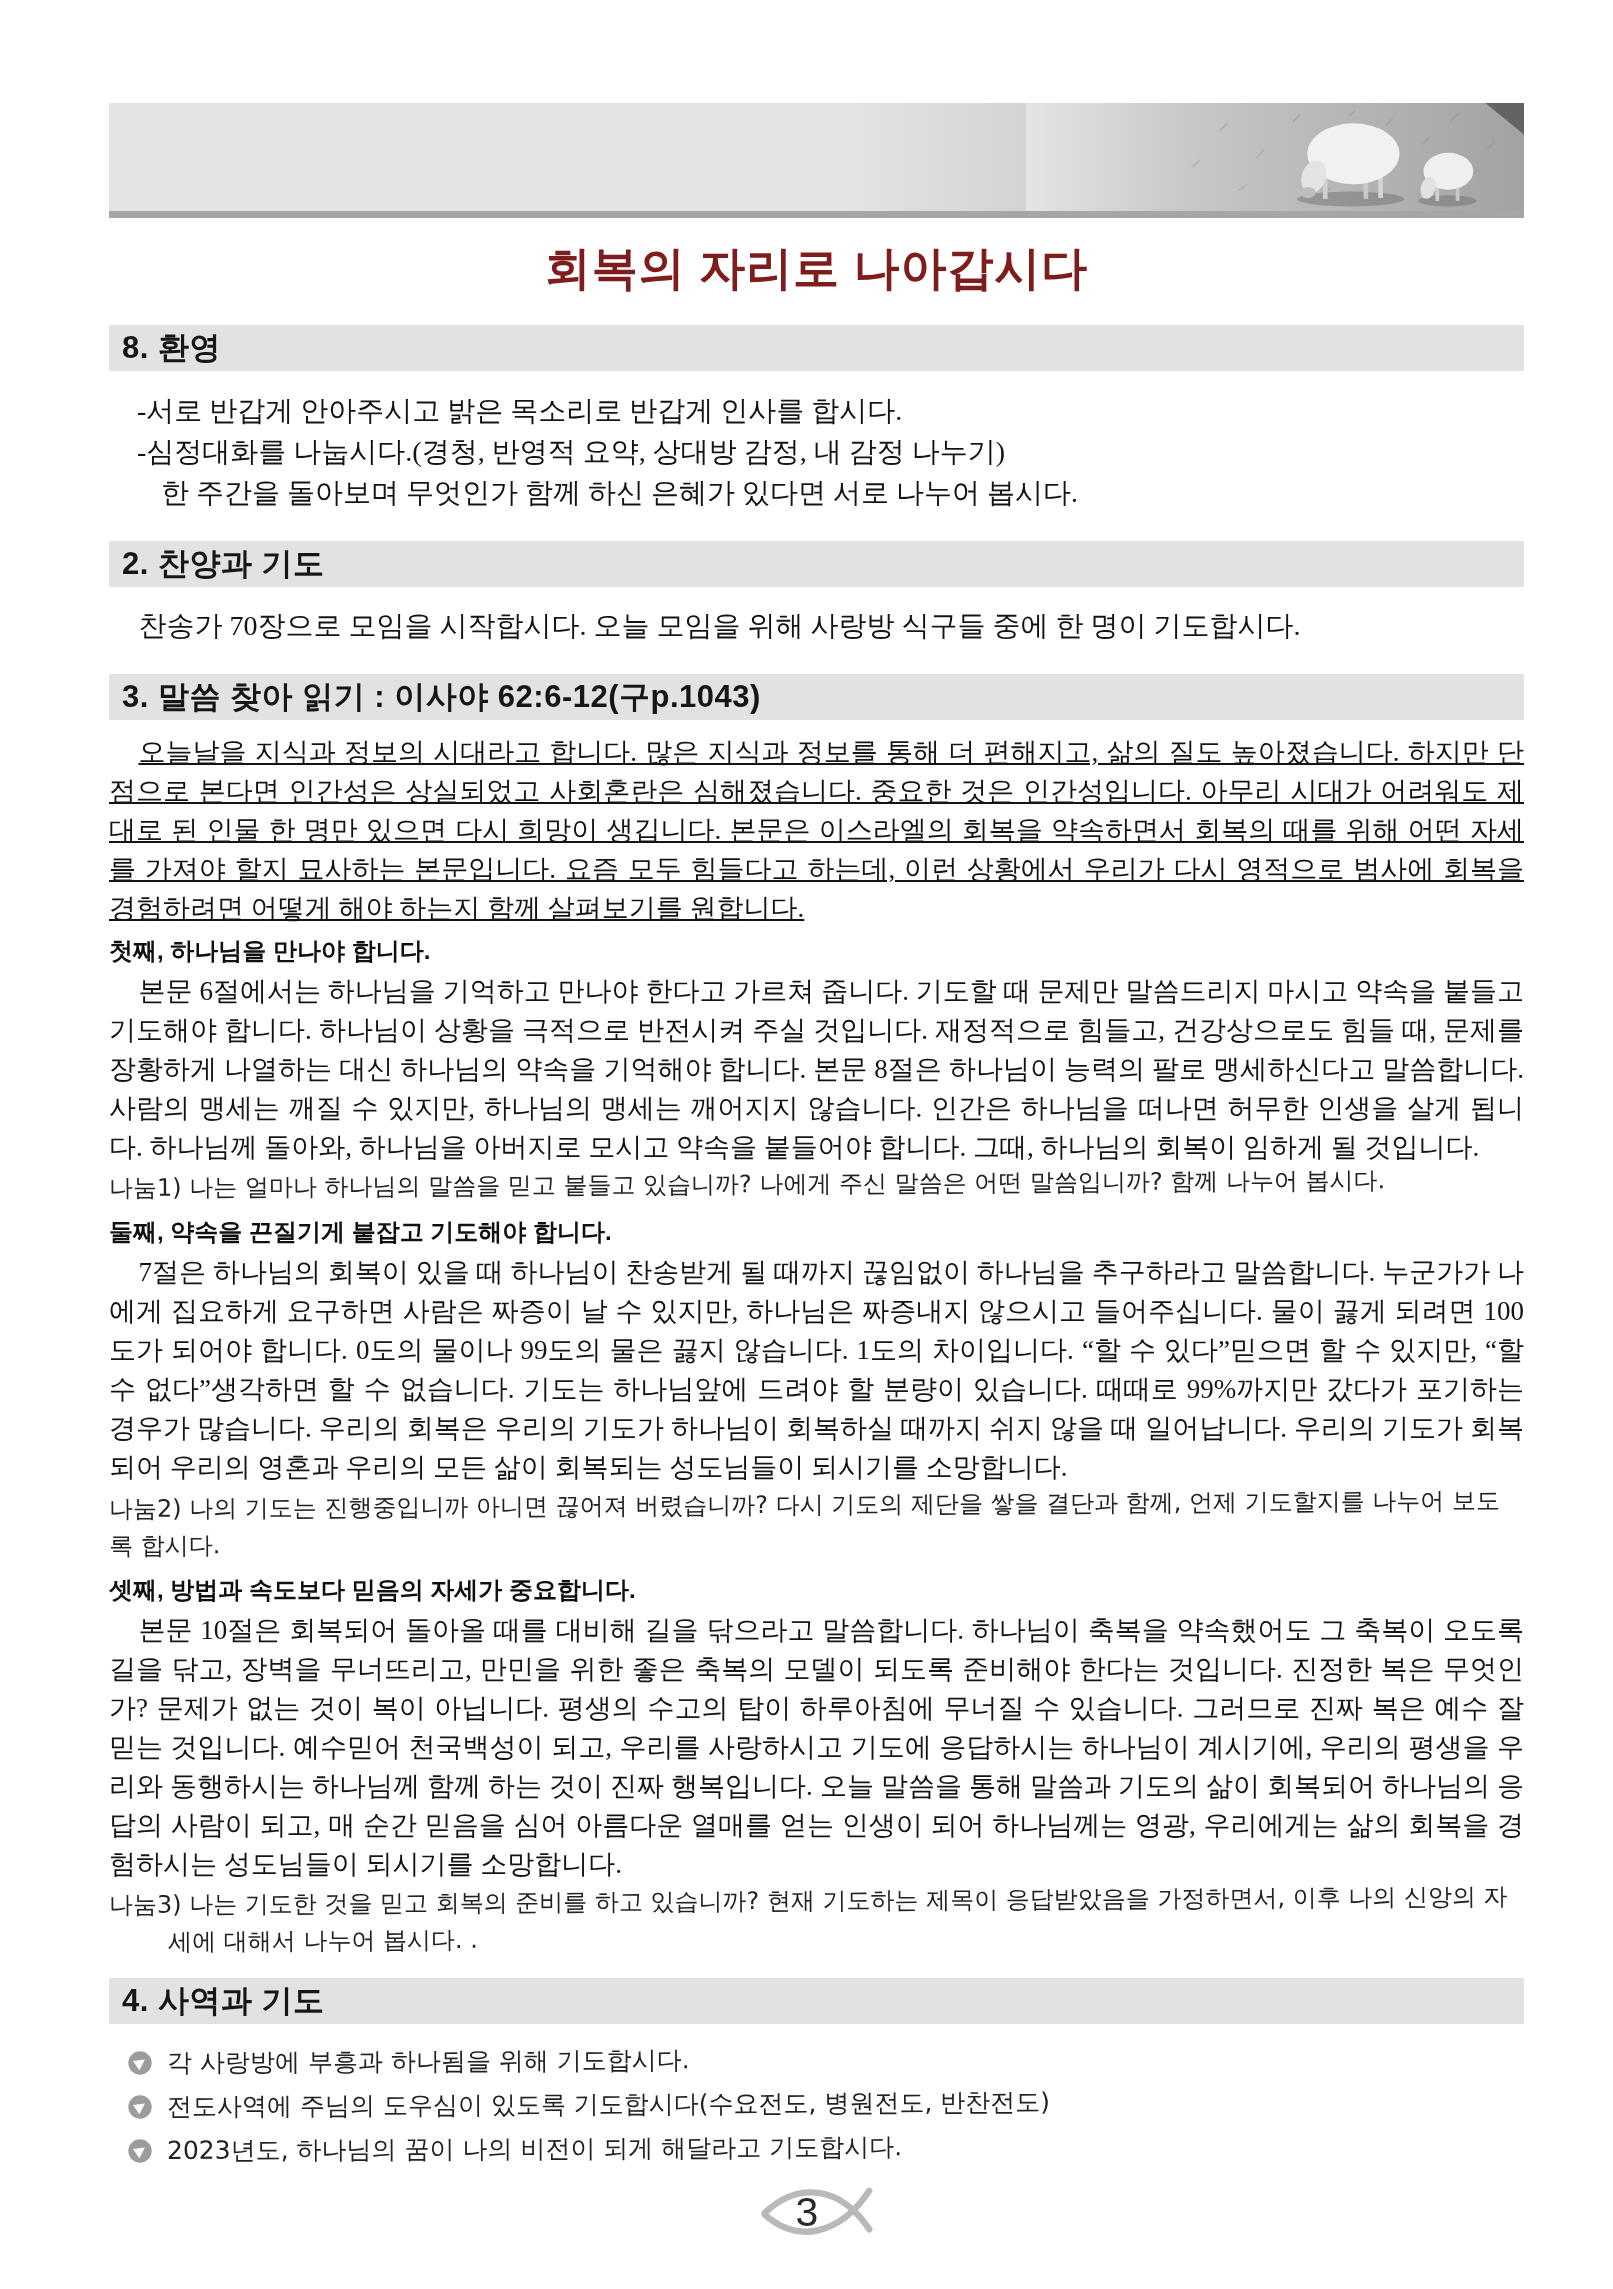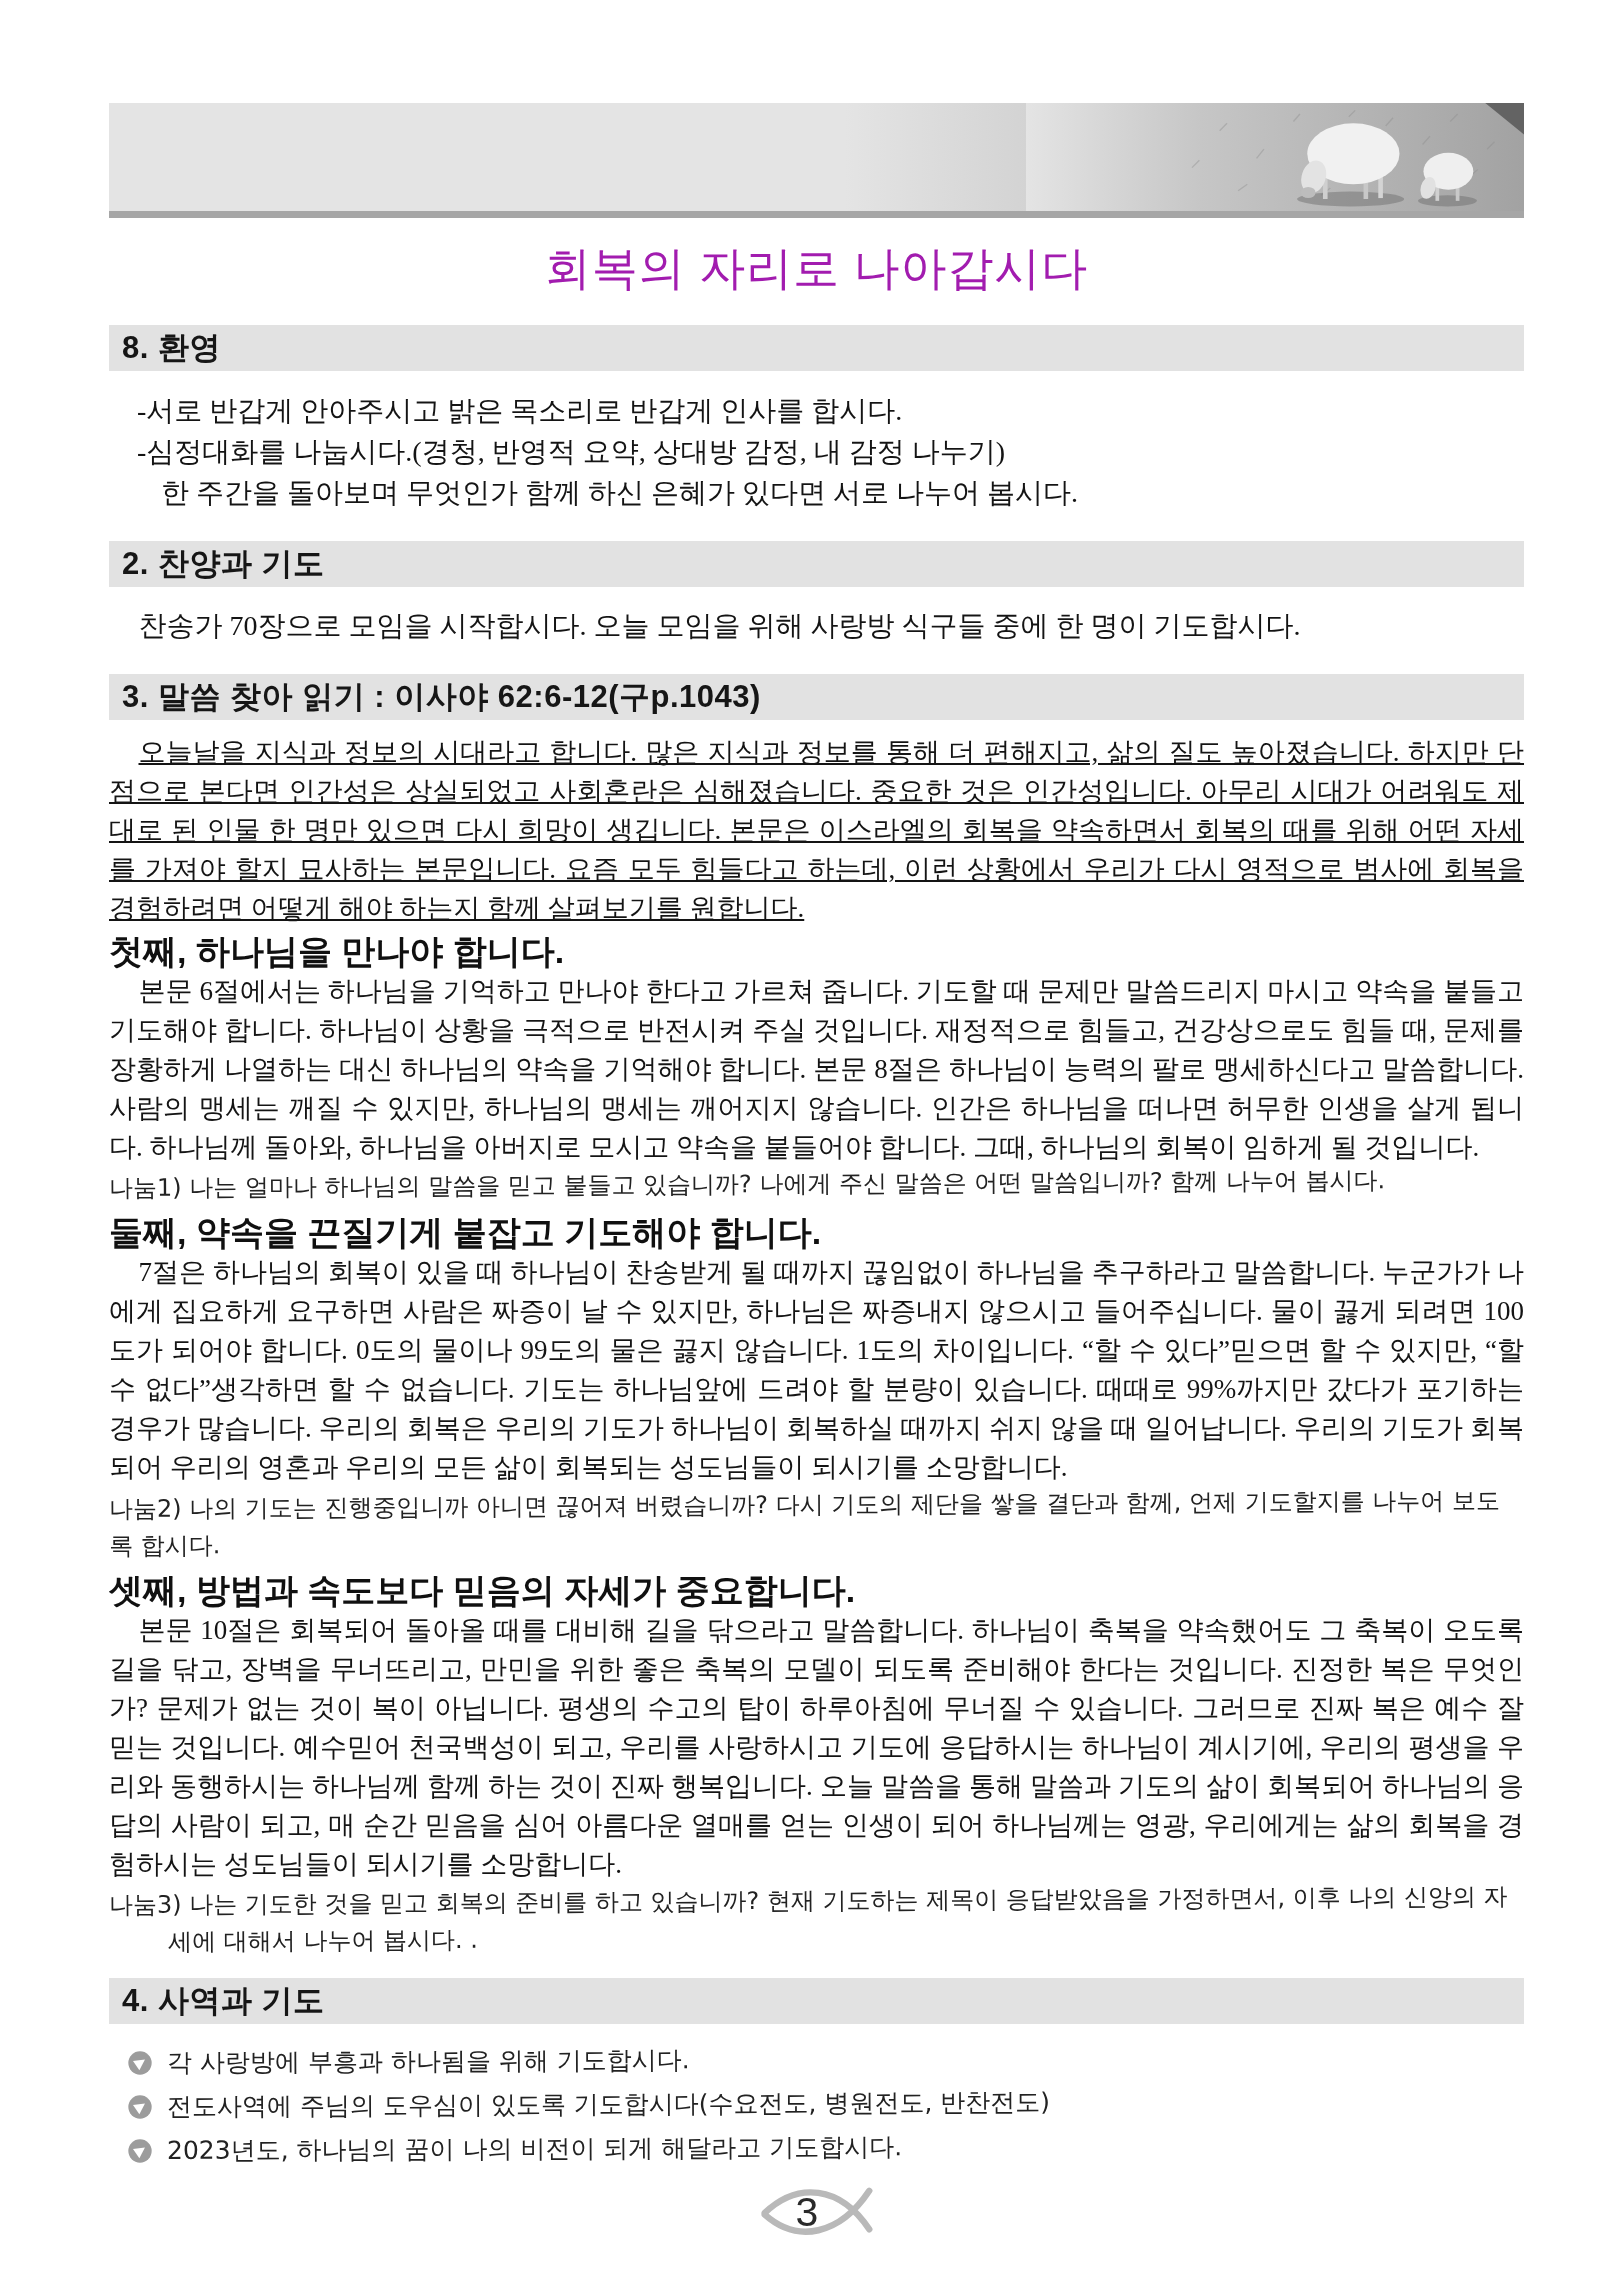--- a/index.html
+++ b/index.html
@@ -22,22 +22,22 @@
     background:#ffffff; border:10px solid #8e8e8e; outline:2.8px solid #d2d2d2;
     box-shadow:inset 0 0 0 1.8px #6a6a6a;
     display:flex; align-items:center; justify-content:center;
     font-family:"Liberation Sans", sans-serif; font-weight:bold; font-size:41px;
     letter-spacing:1.8px; color:#171717;
   }
 
   
   .title {
     margin:22px 0 0; text-align:center;
-    font-family:"Liberation Sans", sans-serif; font-weight:normal;
-    font-size:46px; line-height:57px; color:#a21caf; letter-spacing:0.9px;
+    font-family:"Liberation Sans", sans-serif; font-weight:bold;
+    font-size:46px; line-height:57px; color:#7f1d1d; letter-spacing:0.9px;
   }
 
   
   .bar {
     margin-top:28px; height:46px; line-height:46px; background:#e2e2e2;
     font-family:"Liberation Sans", sans-serif; font-weight:bold; font-size:31px;
     padding-left:13px; color:#161616; letter-spacing:0.5px;
   }
   .bar.tight { margin-top:16.6px; }
 
@@ -48,21 +48,21 @@
   .sec2 { margin:18.5px 0 0; }
   .sec2 p { margin:0; font-size:28px; line-height:41px; text-indent:29.5px; }
 
   .para {
     margin:0; font-size:27px; line-height:39px; text-align:justify;
     text-indent:29.5px; word-break:break-all; color:#141414;
   }
   .para.intro { margin-top:13px;text-decoration:underline; }
   .subhead {
     margin:1.8px 0 0; font-family:"Liberation Sans", sans-serif; font-weight:bold;
-    font-size:34px; line-height:42px; color:#101010;
+    font-size:24px; line-height:42px; color:#101010;
   }
   .hand {
     margin:3.7px 0; font-family:"DejaVu Sans", sans-serif;
     font-size:24px; line-height:37px; color:#222222;
     transform:rotate(-0.35deg); transform-origin:left center;
   }
   .hand.hang { padding-left:59px; text-indent:-59px; }
 
   
   .bullets { margin:22px 0 0 16.6px; }

